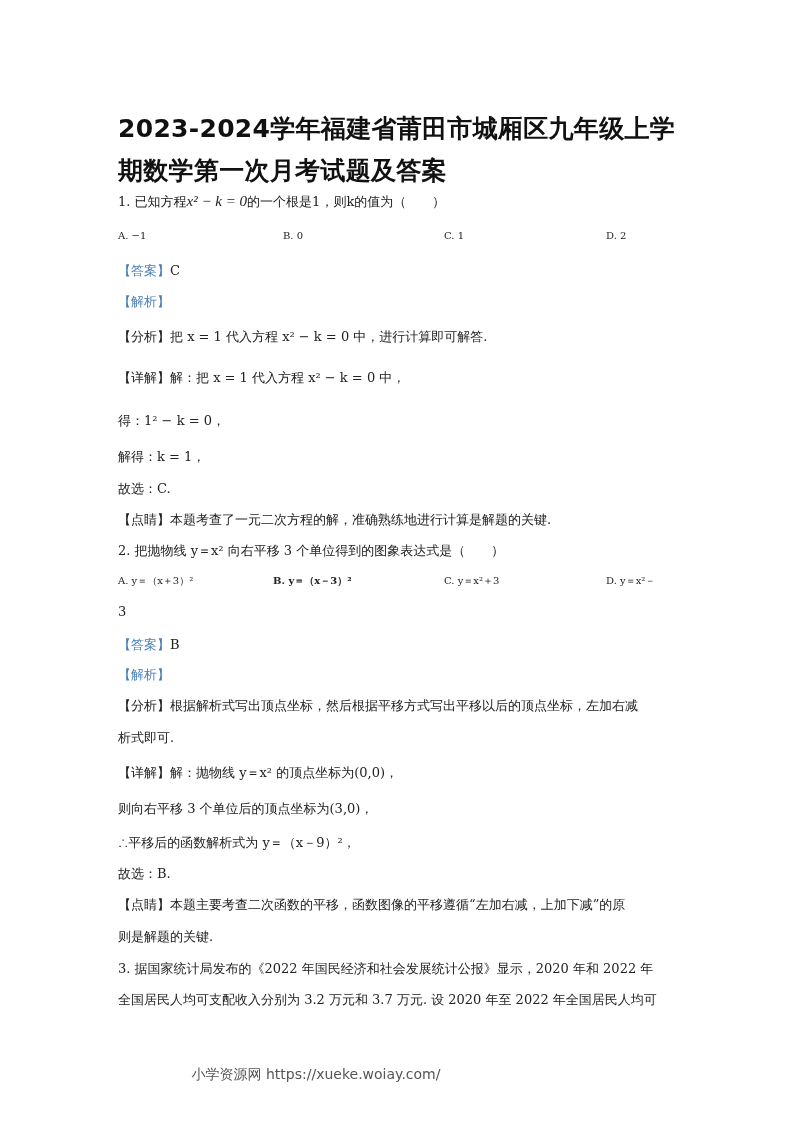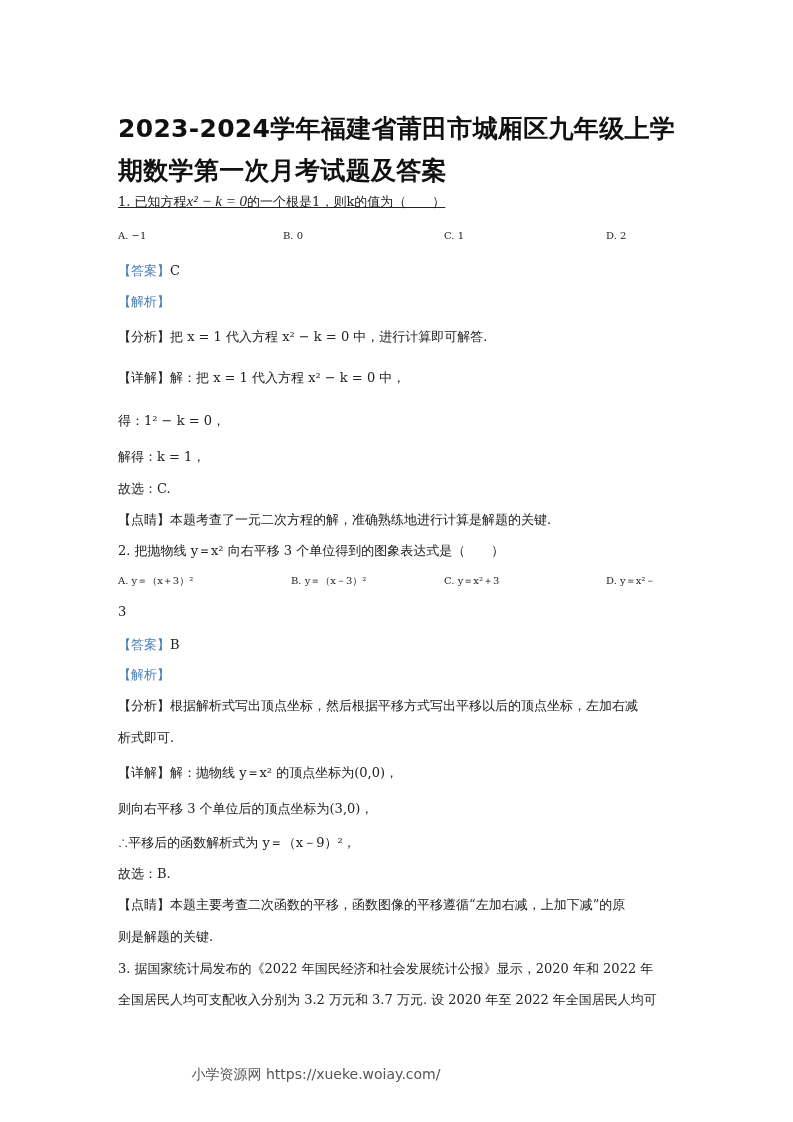--- a/index.html
+++ b/index.html
@@ -13,21 +13,21 @@
   .math { font-family: "Liberation Serif", "DejaVu Serif", serif; font-style: italic; font-size: 15px; }
   .opt { position: absolute; font-size: 10px; white-space: nowrap; }
   .footer { position: absolute; left: 0; width: 632px; top: 1066px; text-align: center;
             font-family: "DejaVu Sans", "Liberation Sans", sans-serif; font-size: 14px; color: #555; }
 </style>
 </head>
 <body>
 
 <div class="title">2023-2024学年福建省莆田市城厢区九年级上学期数学第一次月考试题及答案</div>
 
-<div class="line" style="top:193px;text-decoration:underline;">
+<div class="line" style="top:193px;">
   <span>1. 已知方程</span><span class="math">x² − k = 0</span><span>的一个根是1，则k的值为（　　）</span>
 </div>
 <div class="opt" style="left:118px; top:230px;">A. −1</div>
 <div class="opt" style="left:283px; top:230px;">B. 0</div>
 <div class="opt" style="left:444px; top:230px;">C. 1</div>
 <div class="opt" style="left:606px; top:230px;">D. 2</div>
 
 <div class="line" style="top:262px;">
   <span class="blue">【答案】</span><span>C</span>
 </div>
@@ -40,21 +40,21 @@
 </div>
 <div class="line" style="top:412px;">得：1² − k = 0，</div>
 <div class="line" style="top:448px;">解得：k = 1，</div>
 <div class="line" style="top:480px;">故选：C.</div>
 <div class="line" style="top:511px;">
   <span>【点睛】</span><span>本题考查了一元二次方程的解，准确熟练地进行计算是解题的关键.</span>
 </div>
 
 <div class="line" style="top:542px;">2. 把抛物线 y＝x² 向右平移 3 个单位得到的图象表达式是（　　）</div>
 <div class="opt" style="left:118px; top:574px;">A. y＝（x＋3）²</div>
-<div class="opt" style="left:291px; top:574px;">B. y＝（x－3）²</div>
+<div class="opt" style="left:273px; top:574px;font-weight:bold;">B. y＝（x－3）²</div>
 <div class="opt" style="left:444px; top:574px;">C. y＝x²＋3</div>
 <div class="opt" style="left:606px; top:574px;">D. y＝x²－</div>
 <div class="line" style="top:604px;">3</div>
 
 <div class="line" style="top:636px;">
   <span class="blue">【答案】</span><span>B</span>
 </div>
 <div class="line blue" style="top:666px;">【解析】</div>
 <div class="line" style="top:697px;">
   <span>【分析】</span><span>根据解析式写出顶点坐标，然后根据平移方式写出平移以后的顶点坐标，左加右减</span>

